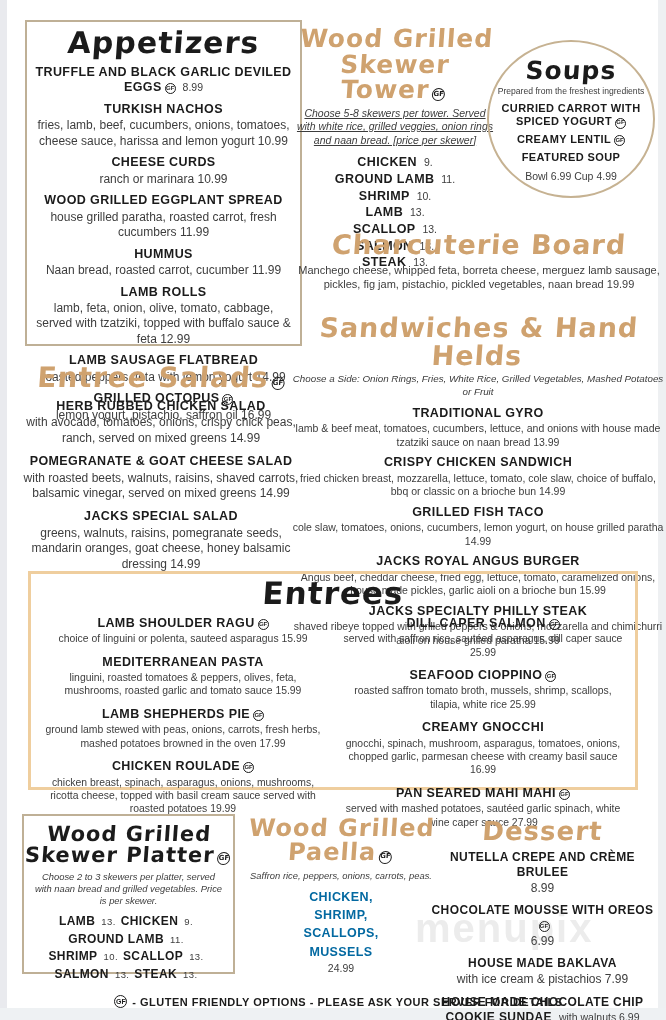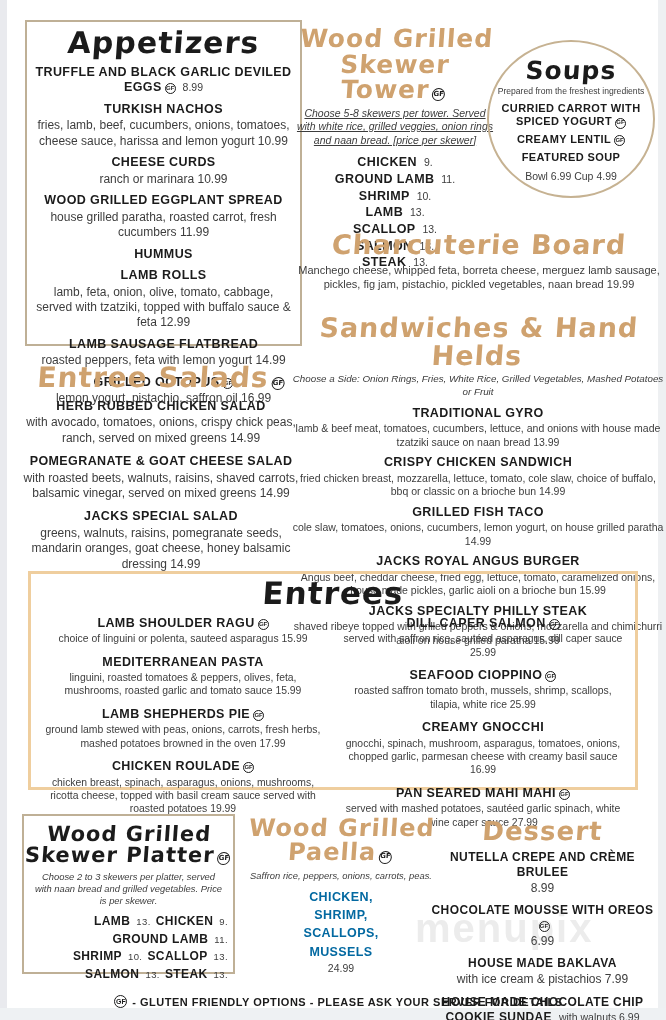--- a/index.html
+++ b/index.html
@@ -82,21 +82,21 @@
   #entrees { left:28px; top:571px; width:610px; height:219px; padding-top:4px; }
   #entrees .script-title { font-size:31px; }
   #entrees .cols { display:flex; gap:20px; padding:6px 12px 0 12px; }
   #entrees .col { flex:1; }
   #entrees .mi { margin-bottom:9px; }
   #entrees .mi-desc { font-size:10.4px; }
 
   #skewer-platter { left:22px; top:814px; width:213px; height:160px; padding-top:8px; }
   #skewer-platter .script-title { font-size:21px; margin-bottom:3px; }
   #skewer-platter .intro { font-size:9.4px; width:190px; margin-bottom:6px; }
-  .sk-line { font-weight:700; font-size:12px; letter-spacing:.4px; color:#1b1b1b; line-height:1.45;text-align:right; }
+  .sk-line { font-weight:700; font-size:12px; letter-spacing:.4px; color:#1b1b1b; line-height:1.45; }
   .sk-price { font-weight:400; font-size:9.5px; color:#3d3d3d; margin:0 5px 0 3px; }
 
   #paella { left:243px; top:816px; width:196px; }
   #paella .script-title { font-size:24px; margin-bottom:5px; }
   #paella .intro { font-size:9.4px; margin-bottom:6px; }
   .bold-line { font-weight:700; font-size:12.5px; letter-spacing:.4px; color:#0369a1; line-height:1.45; }
   #paella .price { font-size:10.5px; color:#3d3d3d; margin-top:1px; }
 
   #dessert { left:425px; top:818px; width:235px; }
   #dessert .script-title { font-size:26px; margin-bottom:5px; }
@@ -136,20 +136,21 @@
         <div class="mi">
           <div class="mi-name">CHEESE CURDS</div>
           <div class="mi-desc">ranch or marinara  10.99</div>
         </div>
         <div class="mi">
           <div class="mi-name">WOOD GRILLED EGGPLANT SPREAD</div>
           <div class="mi-desc">house grilled paratha, roasted carrot, fresh cucumbers  11.99</div>
         </div>
         <div class="mi">
           <div class="mi-name">HUMMUS</div>
+          <div class="mi-desc">Naan bread, roasted carrot, cucumber  11.99</div>
         </div>
         <div class="mi">
           <div class="mi-name">LAMB ROLLS</div>
           <div class="mi-desc">lamb, feta, onion, olive, tomato, cabbage, served with tzatziki, topped with buffalo sauce &amp; feta  12.99</div>
         </div>
         <div class="mi">
           <div class="mi-name">LAMB SAUSAGE FLATBREAD</div>
           <div class="mi-desc">roasted peppers, feta with lemon yogurt 14.99</div>
         </div>
         <div class="mi">

